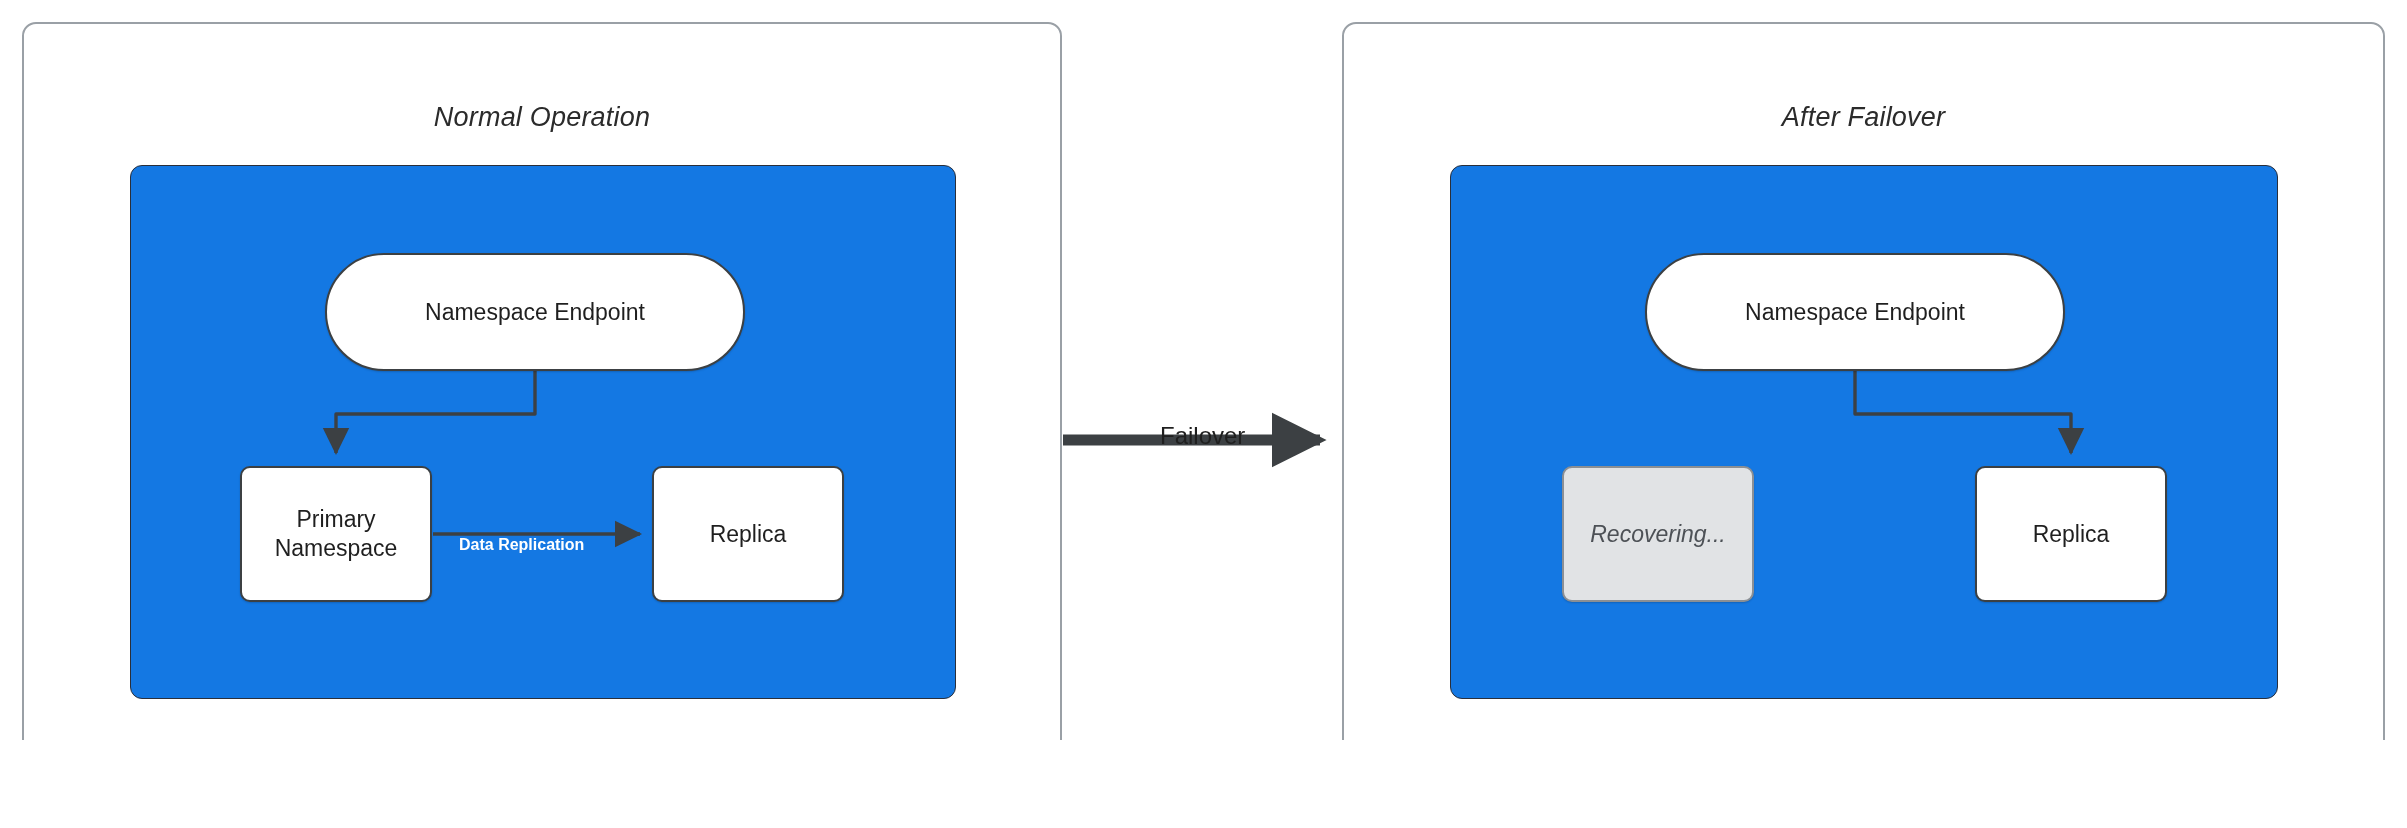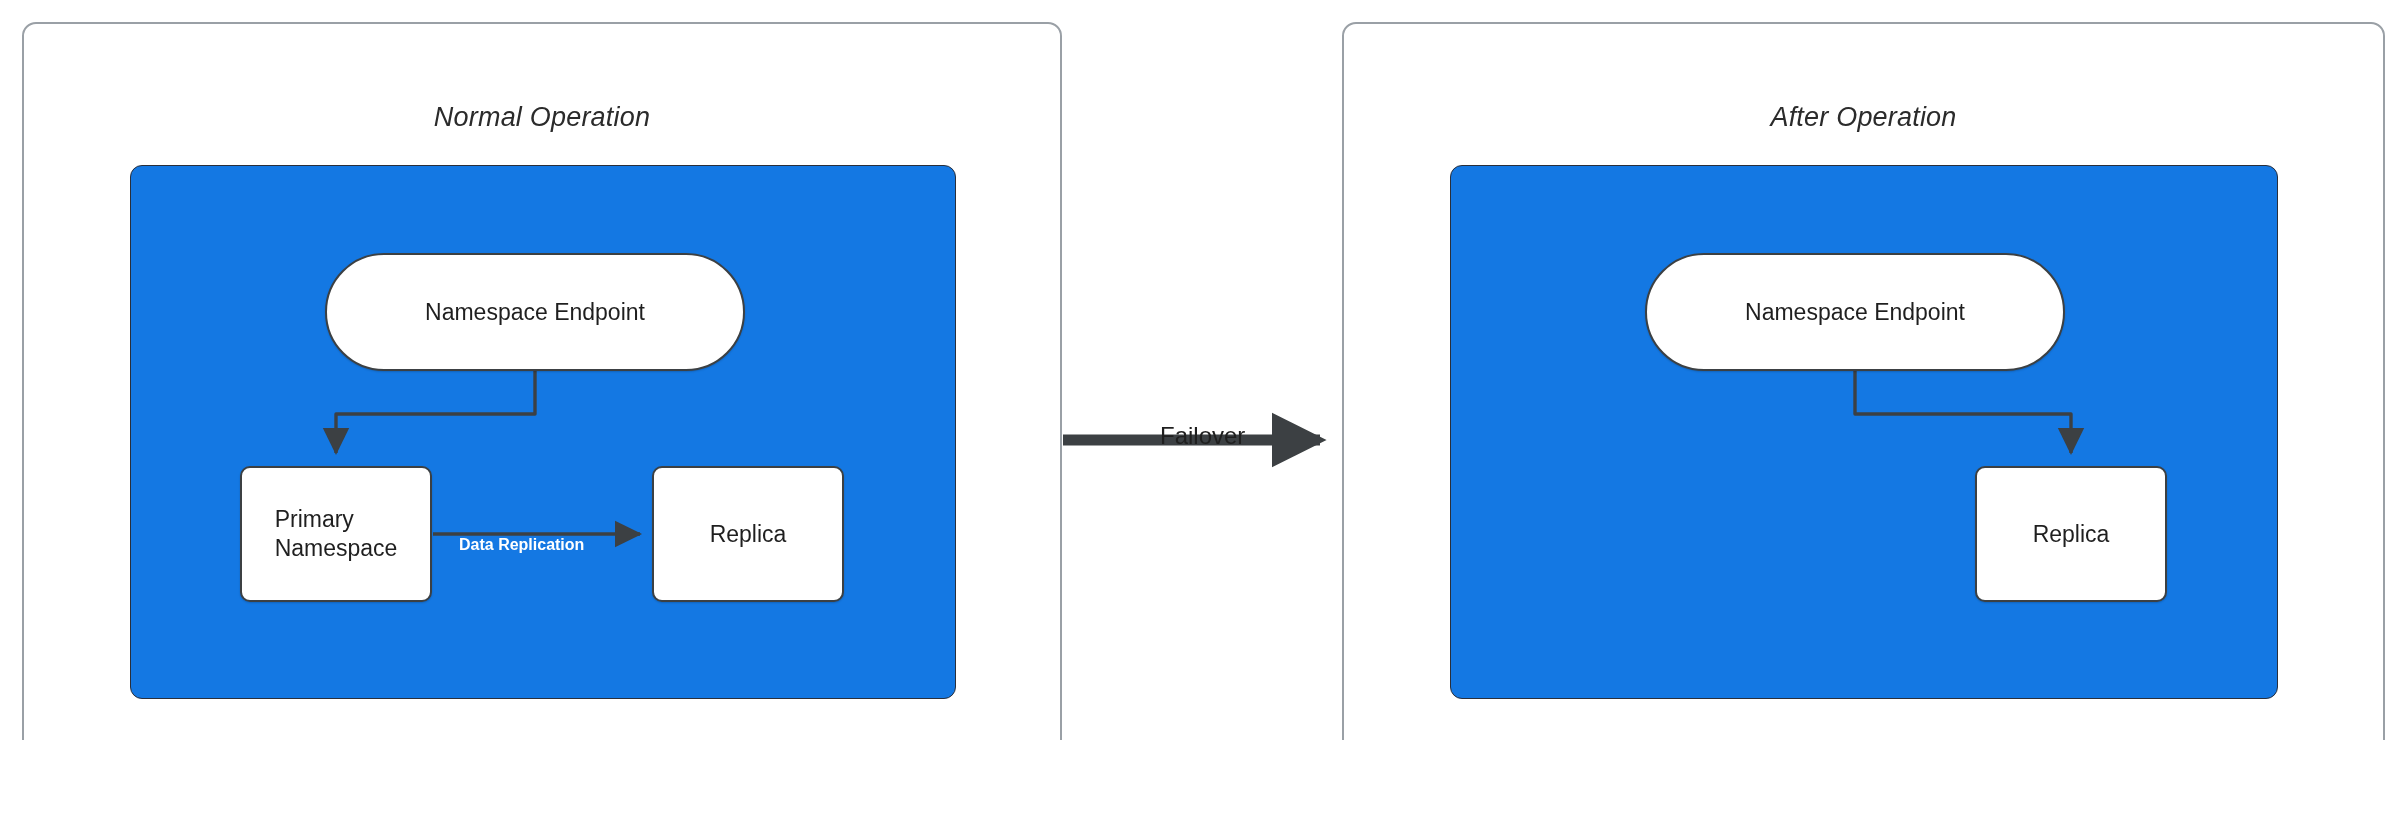--- a/index.html
+++ b/index.html
@@ -50,20 +50,21 @@
   }
   #blue-left  { left: 130px;  top: 165px; width: 826px; height: 534px; }
   #blue-right { left: 1450px; top: 165px; width: 828px; height: 534px; }
 
   .node {
     position: absolute;
     box-sizing: border-box;
     display: flex;
     align-items: center;
     justify-content: center;
+    text-align: center;
     background: #ffffff;
     border: 2px solid #3c4043;
     color: #1f1f1f;
     font-size: 23px;
     line-height: 1.25;
     z-index: 4;
   }
   .pill {
     border-radius: 999px;
     box-shadow: 0 1px 2px rgba(0,0,0,0.18);
@@ -137,29 +138,32 @@
     </span>
   </div>
 
   <div class="node box" id="node-replica-left">
     <span>Replica</span>
   </div>
 
   <div class="edge-label" id="label-data-replication">Data Replication</div>
 
   <div class="panel" id="panel-right">
-    <div class="panel-title">After Operation</div>
+    <div class="panel-title">After Failover</div>
   </div>
 
   <div class="blue-zone" id="blue-right"></div>
 
   <div class="node pill" id="pill-right">
     <span>Namespace Endpoint</span>
   </div>
 
+  <div class="node box inactive" id="node-recovering">
+    <span>Recovering...</span>
+  </div>
 
   <div class="node box" id="node-replica-right">
     <span>Replica</span>
   </div>
 
   <div class="failover-label" id="label-failover">Failover</div>
 
   <svg class="edge-svg" viewBox="0 0 2407 828" xmlns="http://www.w3.org/2000/svg">
     <defs>
       <marker id="arrow-thin" markerWidth="9" markerHeight="9" refX="7.4" refY="4.5" orient="auto" markerUnits="strokeWidth">

